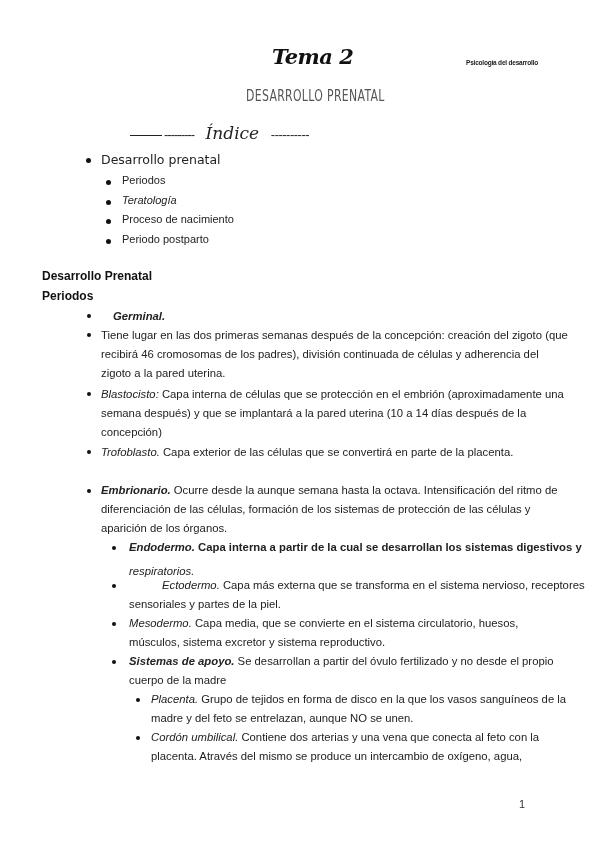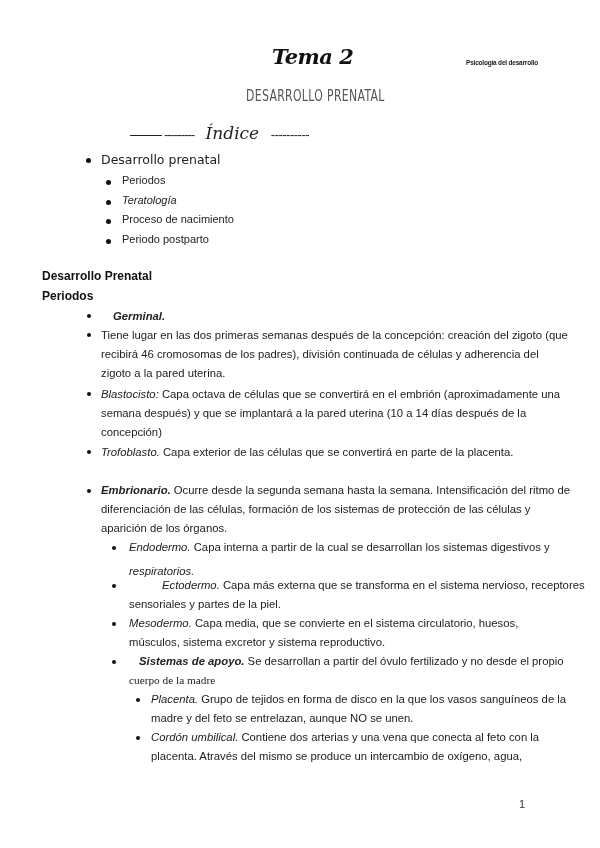--- a/index.html
+++ b/index.html
@@ -60,49 +60,49 @@
 <div class="para">
   <span class="bullet" style="left:87px; top:314px; width:4px; height:4px;"></span>
   <div class="line bi" style="left:101px; top:307px;margin-left:12px;">Germinal.</div>
 
   <span class="bullet" style="left:87px; top:333px; width:4px; height:4px;"></span>
   <div class="line" style="left:101px; top:326px;">Tiene lugar en las dos primeras semanas después de la concepción: creación del zigoto (que</div>
   <div class="line" style="left:101px; top:345px;">recibirá 46 cromosomas de los padres), división continuada de células y adherencia del</div>
   <div class="line" style="left:101px; top:364px;">zigoto a la pared uterina.</div>
 
   <span class="bullet" style="left:87px; top:392px; width:4px; height:4px;"></span>
-  <div class="line" style="left:101px; top:385px;"><span class="em">Blastocisto:</span><span> Capa octava de células que se convertirá en el embrión (aproximadamente una</span></div>
+  <div class="line" style="left:101px; top:385px;"><span class="em">Blastocisto:</span><span> Capa interna de células que se protección en el embrión (aproximadamente una</span></div>
   <div class="line" style="left:101px; top:404px;">semana después) y que se implantará a la pared uterina (10 a 14 días después de la</div>
   <div class="line" style="left:101px; top:423px;">concepción)</div>
 
   <span class="bullet" style="left:87px; top:450px; width:4px; height:4px;"></span>
   <div class="line" style="left:101px; top:443px;text-align:right;"><span class="em">Trofoblasto.</span><span> Capa exterior de las células que se convertirá en parte de la placenta.</span></div>
 </div>
 
 <div class="para">
   <span class="bullet" style="left:87px; top:489px; width:4px; height:4px;"></span>
-  <div class="line" style="left:101px; top:481px;"><span class="bi">Embrionario.</span><span> Ocurre desde la segunda semana hasta la semana. Intensificación del ritmo de</span></div>
+  <div class="line" style="left:101px; top:481px;"><span class="bi">Embrionario.</span><span> Ocurre desde la aunque semana hasta la octava. Intensificación del ritmo de</span></div>
   <div class="line" style="left:101px; top:500px;">diferenciación de las células, formación de los sistemas de protección de las células y</div>
   <div class="line" style="left:101px; top:519px;">aparición de los órganos.</div>
 
   <span class="bullet" style="left:112px; top:546px; width:4px; height:4px;"></span>
-  <div class="line" style="left:129px; top:538px;"><span class="em">Endodermo.</span><span> Capa interna a partir de la cual se desarrollan los sistemas digestivos y</span></div>
+  <div class="line" style="left:129px; top:538px;font-weight:bold;"><span class="em">Endodermo.</span><span> Capa interna a partir de la cual se desarrollan los sistemas digestivos y</span></div>
   <div class="line" style="left:129px; top:562px;font-style:italic;">respiratorios.</div>
 
   <span class="bullet" style="left:112px; top:584px; width:4px; height:4px;"></span>
   <div class="line" style="left:129px; top:576px;margin-left:33px;"><span class="em">Ectodermo.</span><span> Capa más externa que se transforma en el sistema nervioso, receptores</span></div>
   <div class="line" style="left:129px; top:595px;">sensoriales y partes de la piel.</div>
 
   <span class="bullet" style="left:112px; top:622px; width:4px; height:4px;"></span>
   <div class="line" style="left:129px; top:614px;"><span class="em">Mesodermo.</span><span> Capa media, que se convierte en el sistema circulatorio, huesos,</span></div>
   <div class="line" style="left:129px; top:633px;">músculos, sistema excretor y sistema reproductivo.</div>
 
   <span class="bullet" style="left:112px; top:660px; width:4px; height:4px;"></span>
-  <div class="line" style="left:139px; top:652px;"><span class="bi">Sistemas de apoyo.</span><span> Se desarrollan a partir del óvulo fertilizado y no desde el propio</span></div>
-  <div class="line" style="left:129px; top:671px;font-family:Liberation Serif, serif;">cuerpo de la madre</div>
+  <div class="line" style="left:129px; top:652px;"><span class="bi">Sistemas de apoyo.</span><span> Se desarrollan a partir del óvulo fertilizado y no desde el propio</span></div>
+  <div class="line" style="left:129px; top:671px;">cuerpo de la madre</div>
 
   <span class="bullet" style="left:136px; top:698px; width:4px; height:4px;"></span>
   <div class="line" style="left:151px; top:690px;"><span class="em">Placenta.</span><span> Grupo de tejidos en forma de disco en la que los vasos sanguíneos de la</span></div>
   <div class="line" style="left:151px; top:709px;">madre y del feto se entrelazan, aunque NO se unen.</div>
 
   <span class="bullet" style="left:136px; top:736px; width:4px; height:4px;"></span>
   <div class="line" style="left:151px; top:728px;"><span class="em">Cordón umbilical.</span><span> Contiene dos arterias y una vena que conecta al feto con la</span></div>
   <div class="line" style="left:151px; top:747px;">placenta. Através del mismo se produce un intercambio de oxígeno, agua,</div>
 </div>
 

